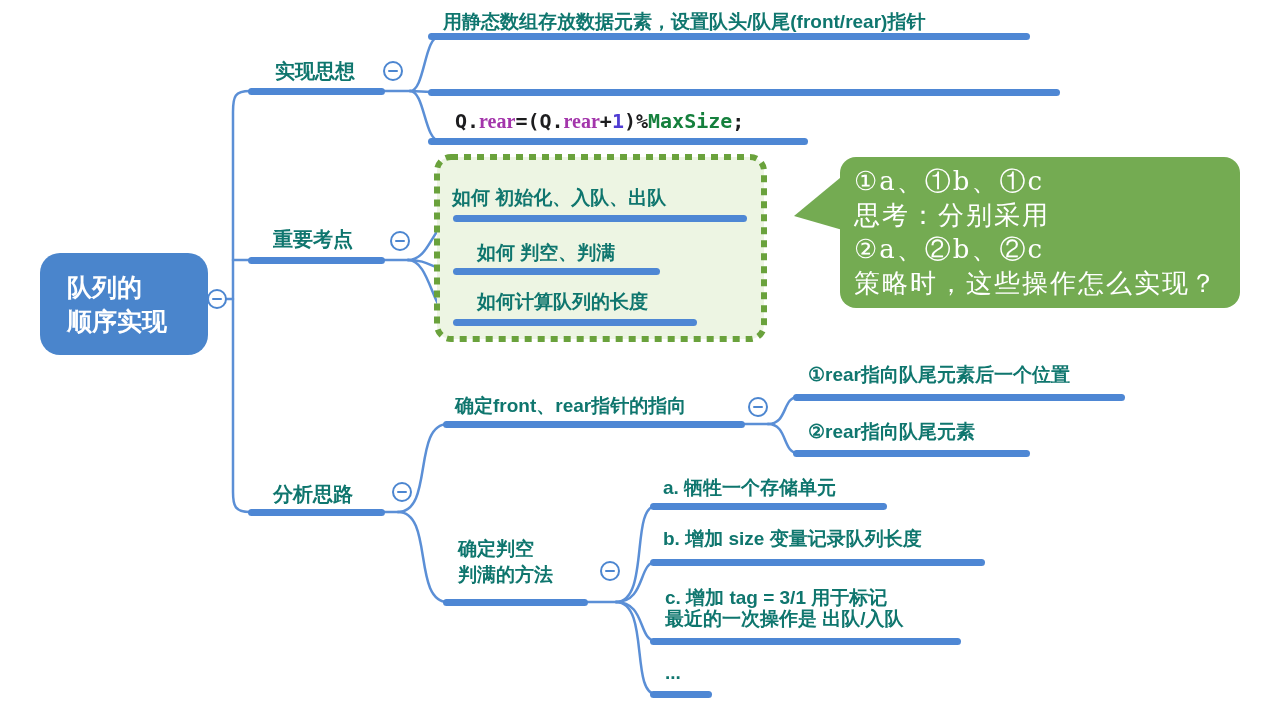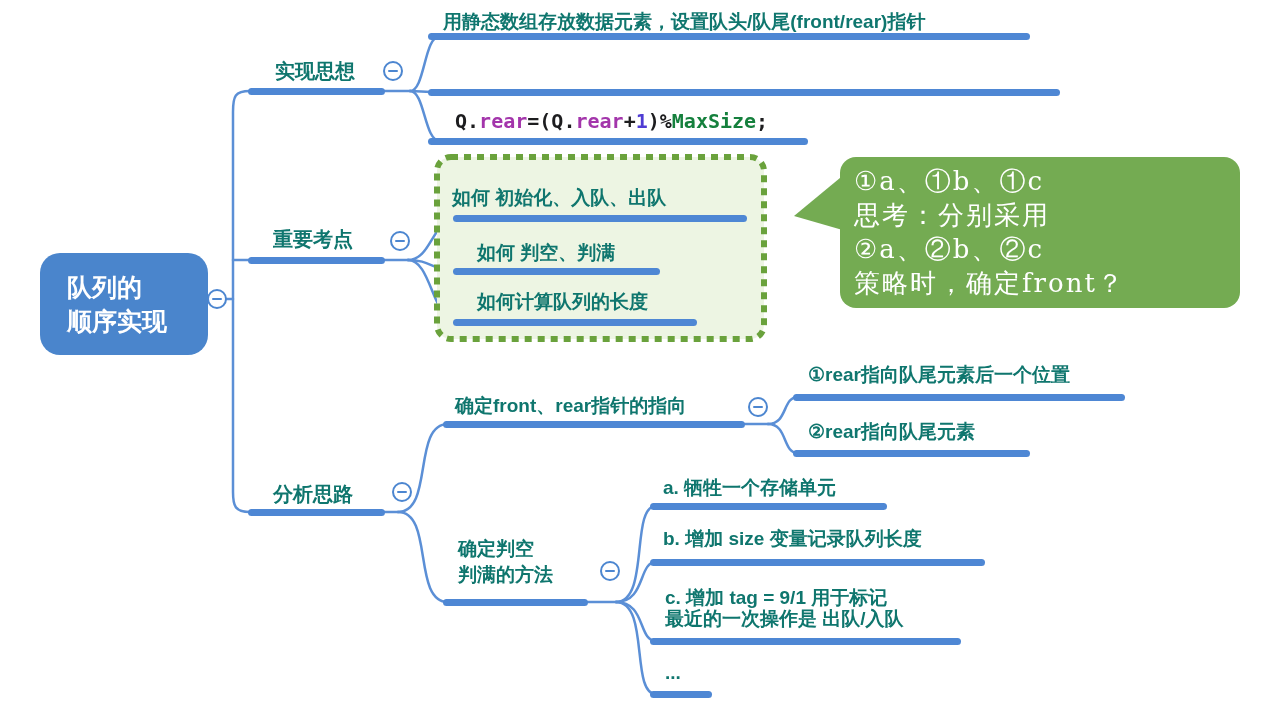--- a/index.html
+++ b/index.html
@@ -32,21 +32,21 @@
   }
   .minus .dash {
     position:absolute; left:3px; right:3px; top:50%; margin-top:-1px;
     height:2px; background:#4c86d0; border-radius:1px;
   }
   .code {
     position:absolute; left:455px; top:109px; z-index:3; white-space:nowrap;
     font-family:"DejaVu Sans Mono", monospace; font-size:20px; font-weight:700;
     color:#1d1d1f;
   }
-  .code .kw { color:#a335ab; }
+  .code .kw { color:#a335ab;font-family:Liberation Serif, serif; }
   .code .num { color:#4f3cd3; }
   .code .fn { color:#15803d; }
   .bubble-text {
     position:absolute; left:854px; top:164px; z-index:3; color:#ffffff;
     font-family:"DejaVu Serif","Liberation Serif",serif;
     font-size:26px; line-height:34px; letter-spacing:2px; white-space:nowrap;
   }
   .two-line { line-height:26px; }
   .two-line-sm { font-size:19px; line-height:21px; }
 </style>
@@ -124,21 +124,21 @@
   <div class="ntext" style="left:477px; top:242px;">如何 判空、判满</div>
   <div class="bar" style="left:453px; top:268px; width:207px;"></div>
 
   <div class="ntext" style="left:477px; top:291px;">如何计算队列的长度</div>
   <div class="bar" style="left:453px; top:319px; width:244px;"></div>
 
   <div class="bubble-text">
     <div>①a、①b、①c</div>
     <div>思考：分别采用</div>
     <div>②a、②b、②c</div>
-    <div>策略时，确定front？</div>
+    <div>策略时，这些操作怎么实现？</div>
   </div>
 
   <div class="ntext" style="left:455px; top:395px;">确定front、rear指针的指向</div>
   <div class="bar" style="left:443px; top:421px; width:302px;"></div>
 
   <div class="ntext" style="left:808px; top:364px;">①rear指向队尾元素后一个位置</div>
   <div class="bar" style="left:793px; top:394px; width:332px;"></div>
 
   <div class="ntext" style="left:808px; top:421px;">②rear指向队尾元素</div>
   <div class="bar" style="left:793px; top:450px; width:237px;"></div>
@@ -149,21 +149,21 @@
   </div>
   <div class="bar" style="left:443px; top:599px; width:145px;"></div>
 
   <div class="ntext" style="left:663px; top:477px;">a. 牺牲一个存储单元</div>
   <div class="bar" style="left:650px; top:503px; width:237px;"></div>
 
   <div class="ntext" style="left:663px; top:528px;">b. 增加 size 变量记录队列长度</div>
   <div class="bar" style="left:650px; top:559px; width:335px;"></div>
 
   <div class="ntext two-line-sm" style="left:665px; top:587px;">
-    <div>c. 增加 tag = 9/1 用于标记</div>
+    <div>c. 增加 tag = 3/1 用于标记</div>
     <div>最近的一次操作是 出队/入队</div>
   </div>
   <div class="bar" style="left:650px; top:638px; width:311px;"></div>
 
   <div class="ntext" style="left:665px; top:662px;">...</div>
   <div class="bar" style="left:650px; top:691px; width:62px;"></div>
 
   <div class="minus" style="left:207px; top:289px;">
       <div class="dash"></div>
     </div>

